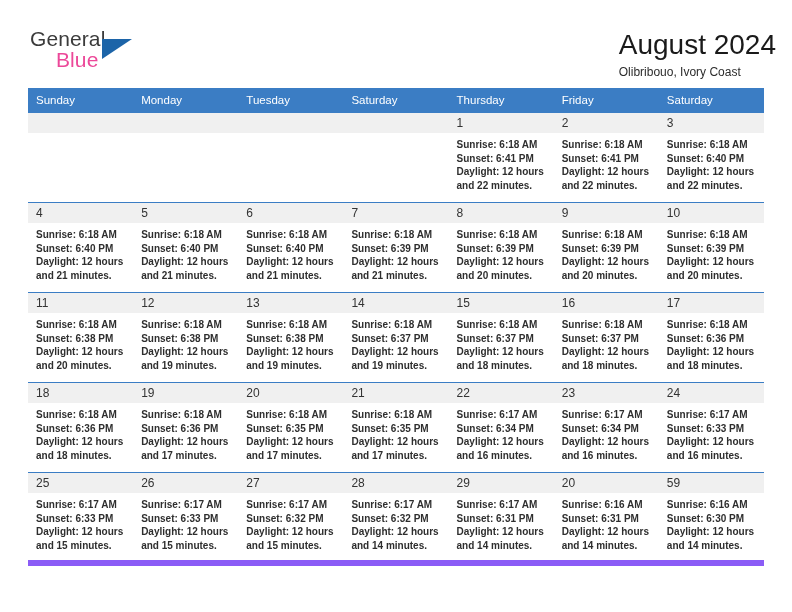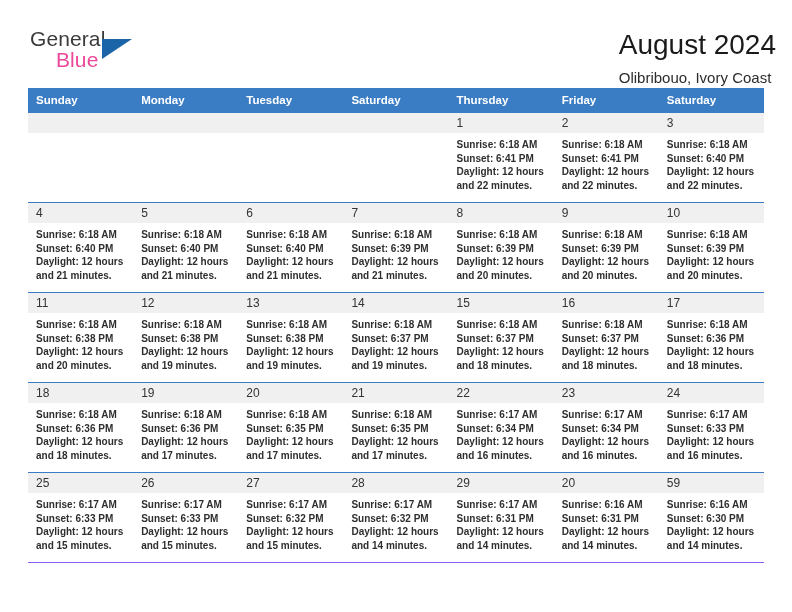--- a/index.html
+++ b/index.html
@@ -31,45 +31,45 @@
     position: absolute; left: 72px; top: 11px;
     width: 0; height: 0;
     border-left: 30px solid #1c64a8;
     border-bottom: 20px solid transparent;
   }
   .title-wrap { text-align: left; padding-top: 0px; }
   .cal-title {
     font-size: 28px; font-weight: normal; color: #1a1a1a; line-height: 34px;
   }
   .cal-subtitle {
-    font-size: 15px; color: #2c2c2c; line-height: 20px; margin-top: 6px;
+    font-size: 12px; color: #2c2c2c; line-height: 20px; margin-top: 0;
   }
 
   
   .calendar { margin: 13px 28px 0 28px; width: 736px; }
   table.cal { width: 100%; border-collapse: collapse; table-layout: fixed; }
 
   thead th {
     background: #3b7dc4;
     color: #ffffff;
     font-size: 11.5px;
-    font-weight: bold;
+    font-weight: normal;
     text-align: left;
     padding: 6px 0 6px 8px;
     height: 22px;
   }
 
   tbody tr { }
   tbody td {
     vertical-align: top;
     border-top: 1.5px solid #3b7dc4;
     padding: 0;
     height: 90px;
   }
-  tbody tr.week-last td { border-bottom: 1px solid #8b5cf6; margin-left: 16px; }
+  tbody tr.week-last td { border-bottom: 6px solid #8b5cf6; margin-left: 16px; }
 
   .cell { height: 100%; background: #ffffff; }
   .cell .daynum {
     background: #f0f0f0;
     font-size: 12px;
     color: #333333;
     padding: 3px 0 3px 8px;
     height: 20px;
     line-height: 14px;
   }

